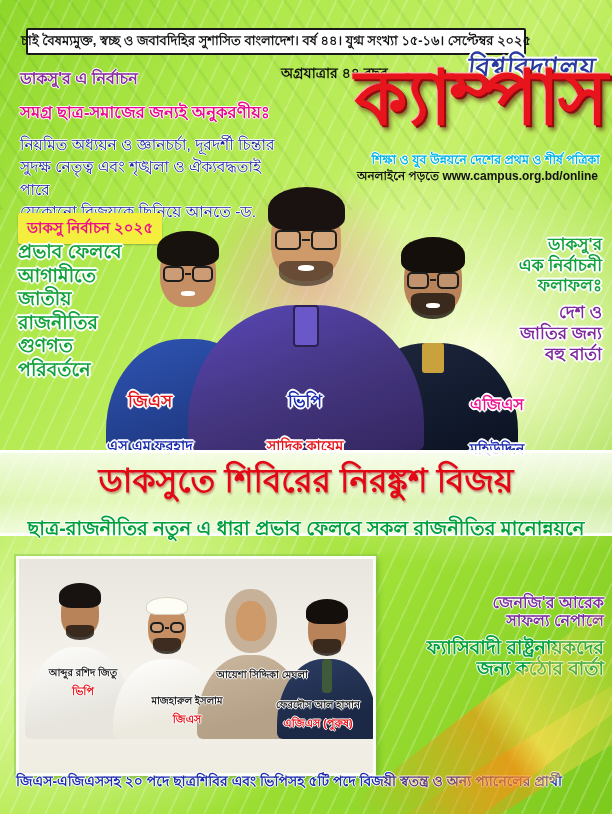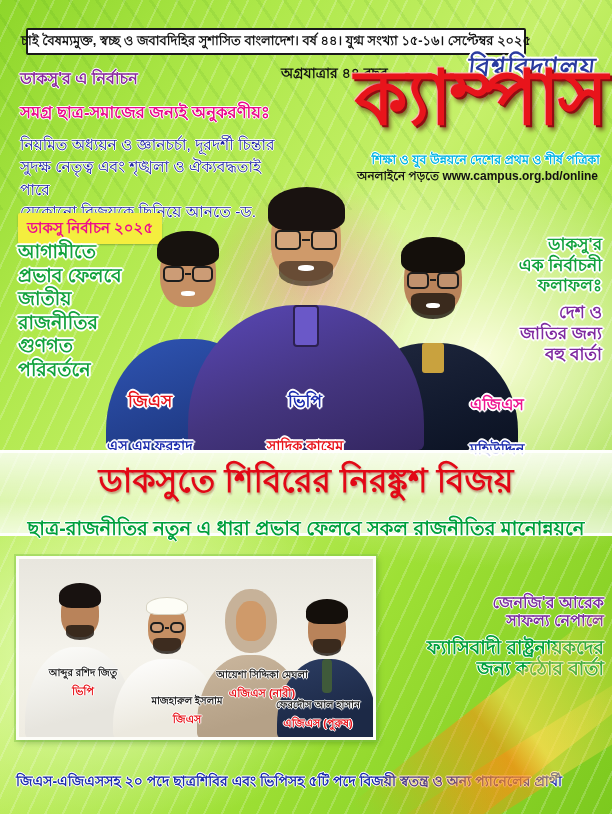--- a/index.html
+++ b/index.html
@@ -75,21 +75,21 @@
   .red { color:#e8141b; } .blue { color:#1c2cae; } .magenta { color:#ee1390; }
 
   .headline-band { position:absolute; left:0; top:450px; width:612px; height:86px;
     background:linear-gradient(to bottom, rgba(255,255,255,.82), rgba(255,255,255,.5) 60%, rgba(255,255,255,.75));
     border-top:3px solid rgba(255,255,255,.9); border-bottom:3px solid rgba(255,255,255,.9);
     text-align:center; }
   .headline-band .big { margin-top:2px; font-size:33px; font-weight:bold; color:#e20816;
     text-shadow:1px 2px 2px rgba(120,0,0,.35); }
   .headline-band .sub { margin-top:3px; font-size:19.5px; font-weight:bold; color:#00a03c; }
 
-  .photo-strip { position:absolute; left:16px; top:556px; width:360px; height:184px;
+  .photo-strip { position:absolute; left:16px; top:556px; width:360px; height:220px;
     background:linear-gradient(to bottom,#e8e6de,#f5f3ec 55%,#efece2); border:3px solid #fdfdf8;
     box-shadow:0 0 0 2px rgba(130,200,70,.45), 2px 3px 6px rgba(0,60,0,.25); overflow:hidden; }
   .strip-label { position:absolute; text-align:center; }
   .strip-label .nm { display:block; font-size:10px; font-weight:bold; color:#1a1a1a; white-space:nowrap; }
   .strip-label .role { display:block; font-size:11px; font-weight:bold; color:#e8141b; margin-top:1px; }
 
   .nepal { position:absolute; right:8px; top:594px; text-align:right; }
   .nepal .pl { font-size:16px; font-weight:bold; color:#7b2fa0; line-height:1.1; }
   .nepal .gl { font-size:19px; font-weight:bold; color:#00a03c; line-height:1.12; }
   .nepal .sp { height:8px; }
@@ -123,22 +123,22 @@
   <div class="tagline ow-thin">শিক্ষা ও যুব উন্নয়নে দেশের প্রথম ও শীর্ষ পত্রিকা</div>
   <div class="online-line">
     <span>অনলাইনে পড়তে</span>
     <span class="url">www.campus.org.bd/online</span>
   </div>
 
   <div class="badge-daksu">
     <span>ডাকসু নির্বাচন ২০২৫</span>
   </div>
   <div class="left-col">
+    <div class="gl ow">প্রভাব ফেলবে</div>
     <div class="gl ow">আগামীতে</div>
-    <div class="gl ow">প্রভাব ফেলবে</div>
     <div class="gl ow">জাতীয়</div>
     <div class="gl ow">রাজনীতির</div>
     <div class="gl ow">গুণগত</div>
     <div class="gl ow">পরিবর্তনে</div>
   </div>
 
   <div class="right-col">
     <div class="gl ow">ডাকসু'র</div>
     <div class="gl ow">এক নির্বাচনী</div>
     <div class="gl ow">ফলাফলঃ</div>
@@ -254,21 +254,20 @@
     <div class="strip-label" style="left:8px; top:106px; width:112px;">
       <span class="nm ow-thin">আব্দুর রশিদ জিতু</span>
       <span class="role ow-thin">ভিপি</span>
     </div>
     <div class="strip-label" style="left:112px; top:134px; width:112px;">
       <span class="nm ow-thin">মাজহারুল ইসলাম</span>
       <span class="role ow-thin">জিএস</span>
     </div>
     <div class="strip-label" style="left:178px; top:108px; width:130px;">
       <span class="nm ow-thin">আয়েশা সিদ্দিকা মেঘলা</span>
-      <span class="role ow-thin">এজিএস (নারী)</span>
     </div>
     <div class="strip-label" style="left:240px; top:138px; width:118px;">
       <span class="nm ow-thin">ফেরদৌস আল হাসান</span>
       <span class="role ow-thin">এজিএস (পুরুষ)</span>
     </div>
   </div>
 
   <div class="nepal">
     <div class="pl ow-thin">জেনজি'র আরেক</div>
     <div class="pl ow-thin">সাফল্য নেপালে</div>

